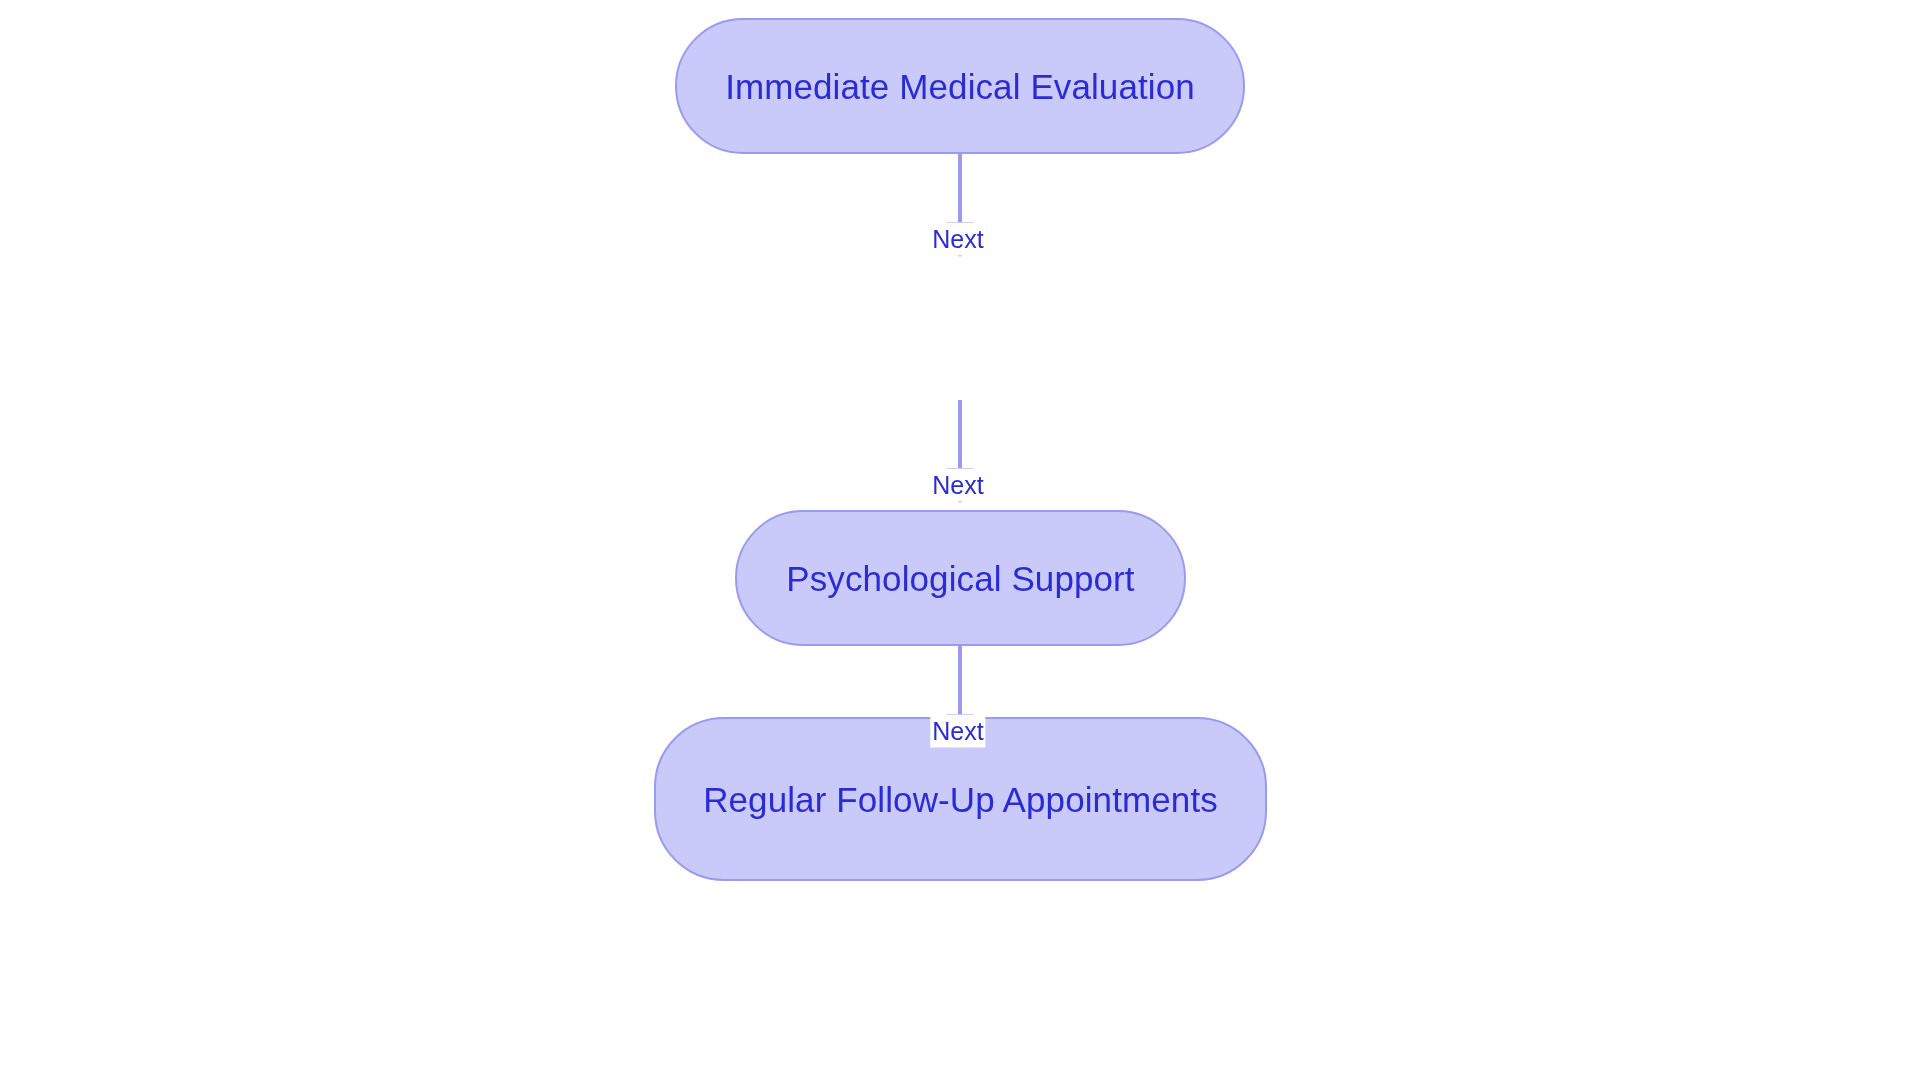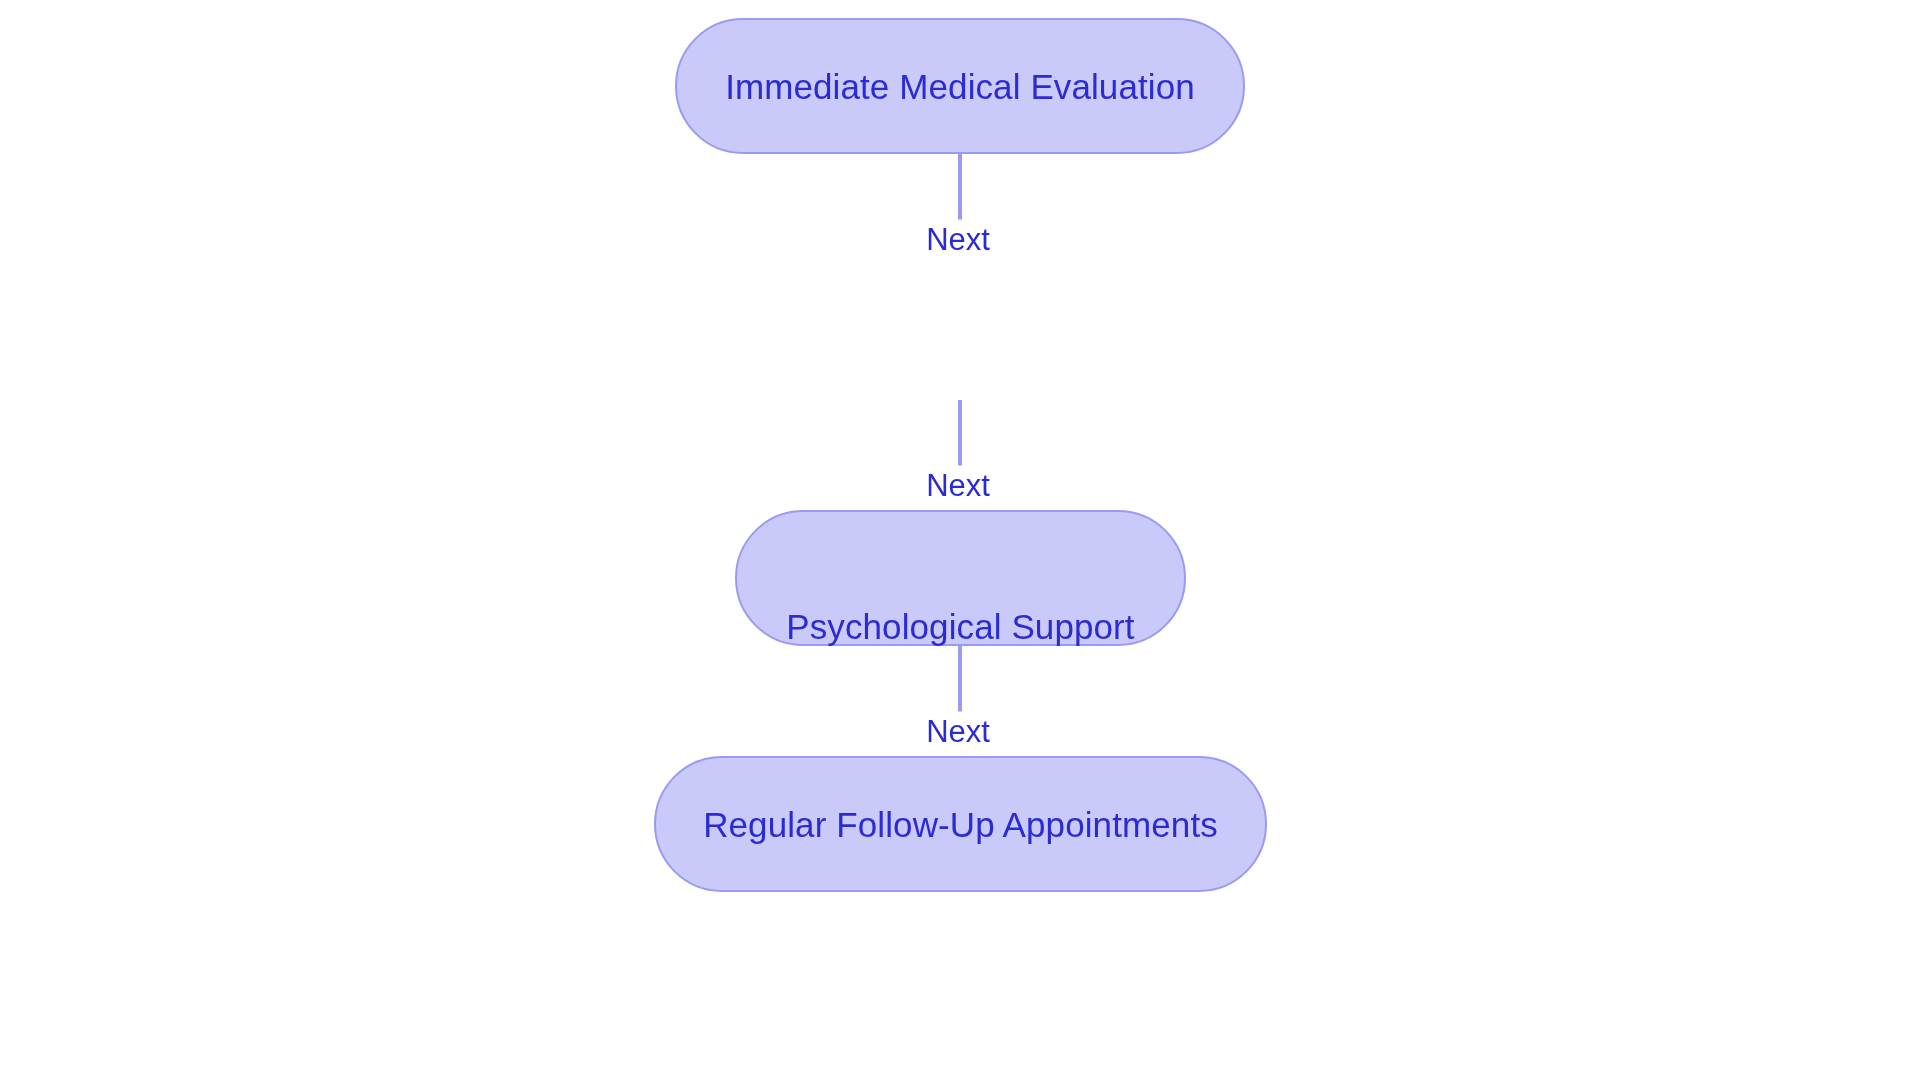--- a/index.html
+++ b/index.html
@@ -44,21 +44,21 @@
     position: absolute;
     left: 0;
     top: 0;
     width: 1920px;
     height: 1083px;
     pointer-events: none;
   }
   .edge-label {
     position: absolute;
     color: #2B2BD4;
-    font-size: 31px;
+    font-size: 25px;
     font-family: "Liberation Sans", sans-serif;
     line-height: 1;
     transform: translate(-50%, -50%);
     background: #ffffff;
     padding: 4px 2px;
     white-space: nowrap;
   }
 </style>
 </head>
 <body>
@@ -74,25 +74,25 @@
     <line x1="960" y1="154" x2="960" y2="256" stroke="#9A9AF0" stroke-width="4" marker-end="url(#arrowhead)"></line>
     <line x1="960" y1="400" x2="960" y2="502" stroke="#9A9AF0" stroke-width="4" marker-end="url(#arrowhead)"></line>
     <line x1="960" y1="646" x2="960" y2="748" stroke="#9A9AF0" stroke-width="4" marker-end="url(#arrowhead)"></line>
   </svg>
 
   <div class="node" id="node-n1" style="left: 675px; top: 18px; width: 570px; height: 136px; background: rgb(202, 202, 250); border-color: rgb(154, 154, 240); color: rgb(43, 43, 212);">
     <span class="node-label">Immediate Medical Evaluation</span>
   </div>
 
 
-  <div class="node" id="node-n3" style="left: 735px; top: 510px; width: 451px; height: 136px; background: rgb(202, 202, 250); border-color: rgb(154, 154, 240); color: rgb(43, 43, 212); align-items: flex-end;">
+  <div class="node" id="node-n3" style="left: 735px; top: 510px; width: 451px; height: 136px; background: rgb(202, 202, 250); border-color: rgb(154, 154, 240); color: rgb(43, 43, 212);">
     <span class="node-label">Psychological Support</span>
   </div>
 
-  <div class="node" id="node-n4" style="left: 654px; top: 756px; width: 613px; height: 136px; background: rgb(202, 202, 250); border-color: rgb(154, 154, 240); color: rgb(43, 43, 212);">
+  <div class="node" id="node-n4" style="left: 654px; top: 717px; width: 613px; height: 164px; background: rgb(202, 202, 250); border-color: rgb(154, 154, 240); color: rgb(43, 43, 212);">
     <span class="node-label">Regular Follow-Up Appointments</span>
   </div>
 
   <div class="edge-label" id="edge-label-e1" style="left: 958px; top: 239px; color: rgb(43, 43, 212);">Next</div>
   <div class="edge-label" id="edge-label-e2" style="left: 958px; top: 485px; color: rgb(43, 43, 212);">Next</div>
   <div class="edge-label" id="edge-label-e3" style="left: 958px; top: 731px; color: rgb(43, 43, 212);">Next</div>
 
 </div>
 
 </body></html>

